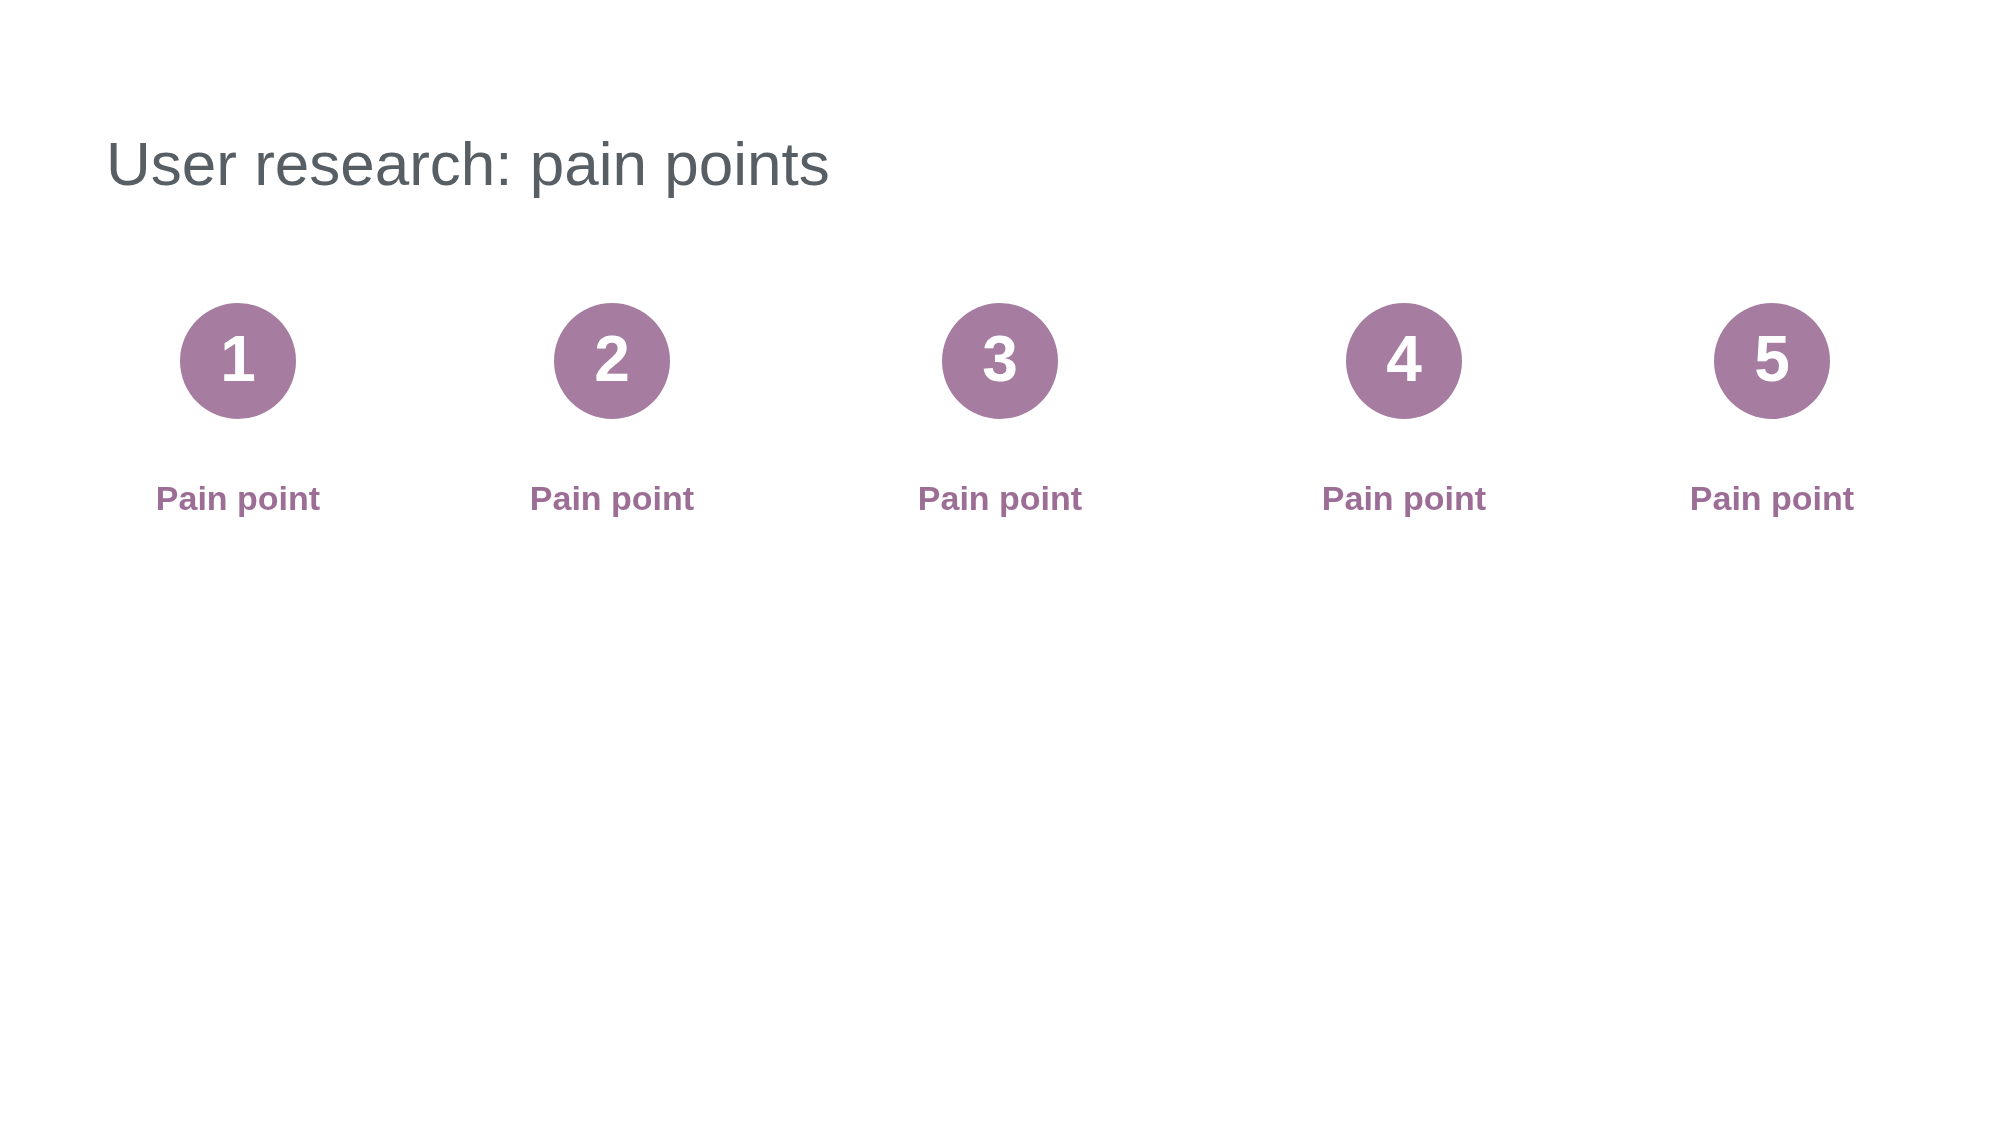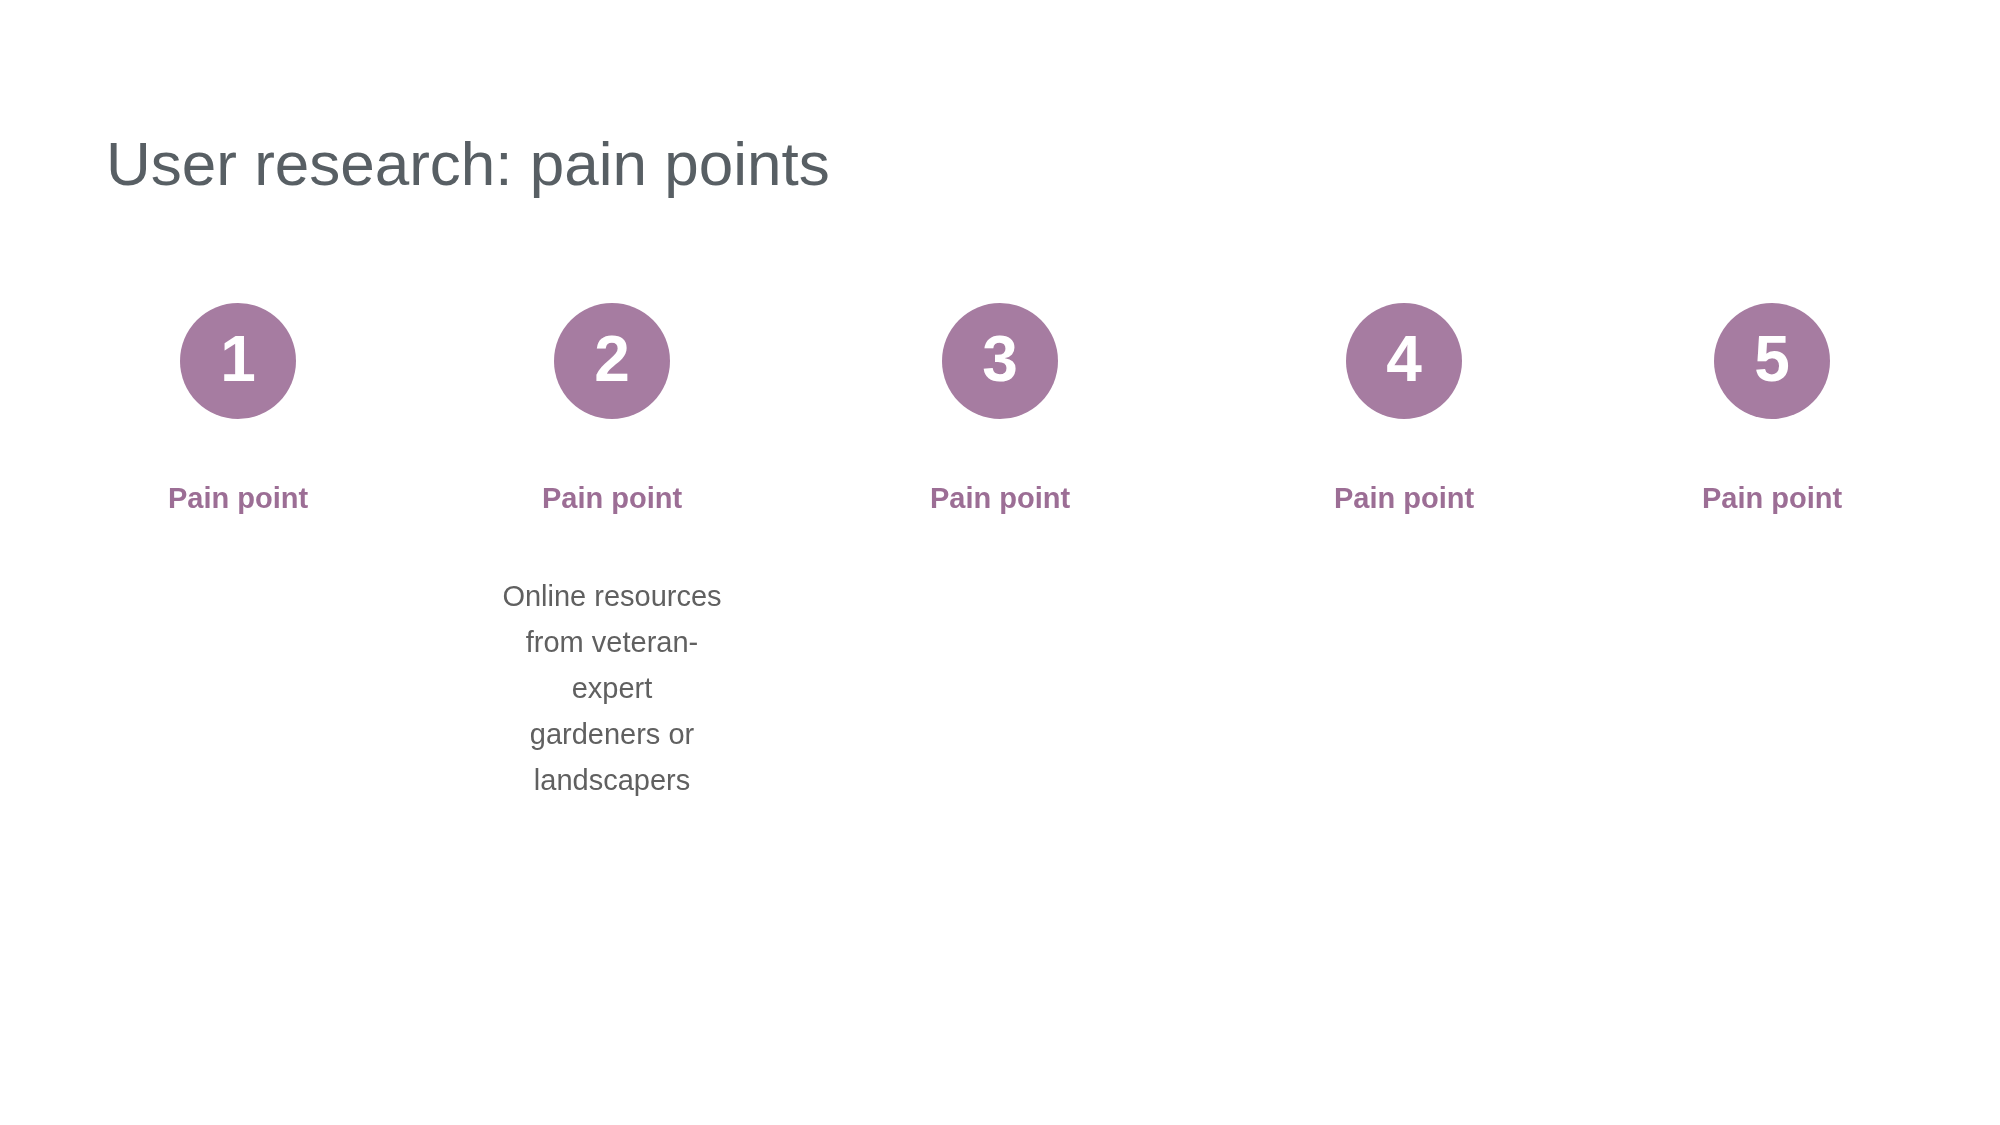--- a/index.html
+++ b/index.html
@@ -57,21 +57,21 @@
   }
   .step-number{
     color:var(--number-text,#ffffff);
     font-size:64px;
     font-weight:700;
     line-height:1;
     padding-bottom:4px;
   }
   .pain-label{
     margin-top:60px;
-    font-size:29px;
+    font-size:34px;
     line-height:38px;
     font-weight:700;
     color:var(--heading-text,#9c6e95);
   }
   .pain-desc{
     margin-top:56px;
     font-size:29px;
     line-height:46px;
     font-weight:400;
     color:var(--body-text,#606060);
@@ -90,25 +90,20 @@
       <span class="step-number">1</span>
     </div>
     <div class="pain-label">Pain point</div>
   </div>
 
   <div class="pain-column col-2">
     <div class="step-circle">
       <span class="step-number">2</span>
     </div>
     <div class="pain-label">Pain point</div>
-    <div class="pain-desc">Online resources
-from veteran-
-expert
-gardeners or
-landscapers</div>
   </div>
 
   <div class="pain-column col-3">
     <div class="step-circle">
       <span class="step-number">3</span>
     </div>
     <div class="pain-label">Pain point</div>
   </div>
 
   <div class="pain-column col-4">

